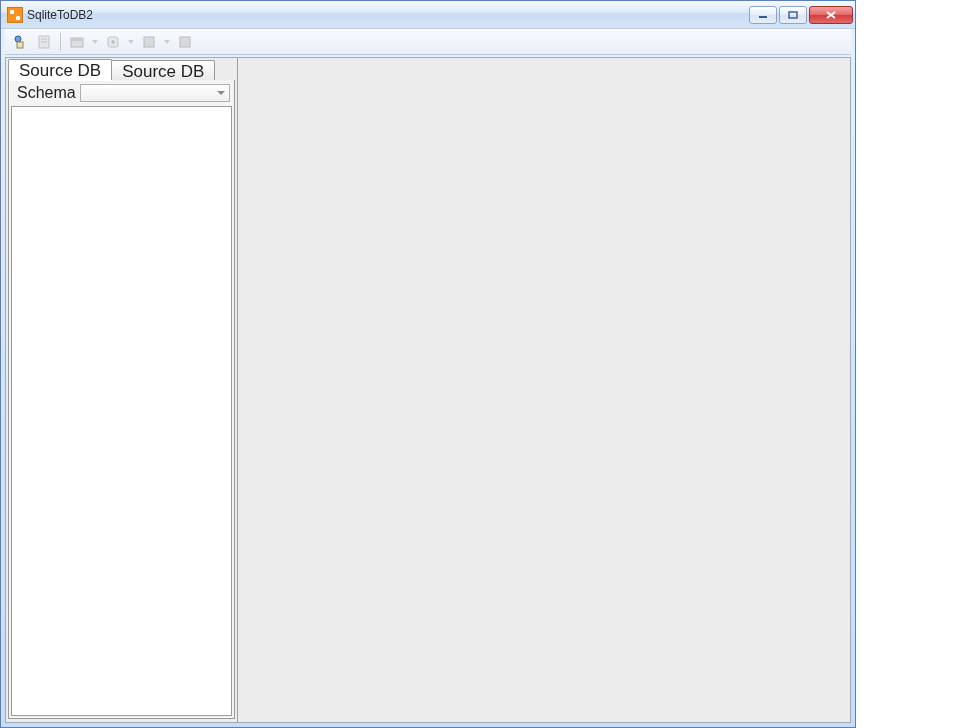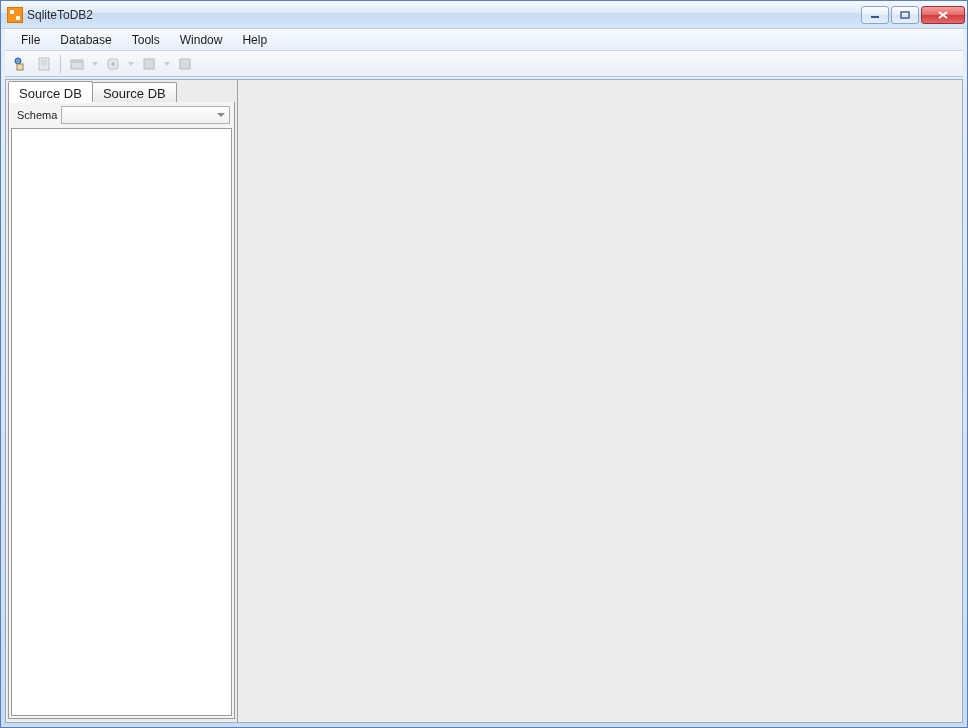--- a/index.html
+++ b/index.html
@@ -1,19 +1,19 @@
 <!DOCTYPE html>
 <html><head>
 <meta charset="utf-8">
 <style>
   * { box-sizing: border-box; margin: 0; padding: 0; }
   html, body { width: 968px; height: 728px; overflow: hidden; font-family: "Segoe UI", Tahoma, sans-serif; font-size: 12px; }
   
   .window {
-    width: 968px; height: 728px;
+    width: 856px; height: 728px;
     background: linear-gradient(to bottom, #e8f0fb 0%, #d5e4f7 50%, #c8dcf4 100%);
     border: 1px solid #5a7fb5;
     display: flex; flex-direction: column;
     position: relative;
   }
   
   
   .titlebar {
     height: 28px;
     background: linear-gradient(to bottom, #f5f9fe 0%, #dce9f9 45%, #c8dcf4 46%, #d5e4f7 100%);
@@ -117,21 +117,21 @@
     background: #ececec;
     position: relative;
     z-index: 2;
   }
   .tab {
     height: 20px;
     padding: 2px 10px 0 10px;
     border: 1px solid #9a9a9a;
     border-bottom: none;
     background: linear-gradient(to bottom, #fff, #eaeaea);
-    font-size: 13px;
+    font-size: 17px;
     color: #222;
     margin-right: -1px;
     cursor: default;
     display: flex; align-items: center;
     border-radius: 2px 2px 0 0;
   }
   .tab.active {
     background: #fff;
     height: 21px;
     position: relative;
@@ -148,21 +148,21 @@
     position: relative;
     top: -1px;
     display: flex; flex-direction: column;
   }
   .schema-row {
     display: flex; align-items: center;
     padding: 4px 4px;
     gap: 4px;
     background: #f4f4f4;
   }
-  .schema-label { font-size: 11px; color: #222; padding-left: 4px; }
+  .schema-label { font-size: 16px; color: #222; padding-left: 4px; }
   .schema-combo {
     flex: 1;
     height: 18px;
     border: 1px solid #b0b0b0;
     background: linear-gradient(to bottom, #fff, #f0f0f0);
     position: relative;
   }
   .schema-combo::after {
     content: "";
     position: absolute; right: 4px; top: 6px;
@@ -204,27 +204,20 @@
       </div>
       <div class="win-btn close">
         <svg width="12" height="8">
           <line x1="2" y1="1" x2="10" y2="7" stroke="#fff" stroke-width="1.8"></line>
           <line x1="10" y1="1" x2="2" y2="7" stroke="#fff" stroke-width="1.8"></line>
         </svg>
       </div>
     </div>
   </div>
 
-  <div class="menubar">
-    <div class="menu-item">File</div>
-    <div class="menu-item">Database</div>
-    <div class="menu-item">Tools</div>
-    <div class="menu-item">Window</div>
-    <div class="menu-item">Help</div>
-  </div>
 
   <div class="toolbar">
     <div class="tb-btn">
       <svg width="16" height="16">
         <circle cx="6" cy="5" r="3" fill="#6aa0e0" stroke="#2a5a9a"></circle>
         <rect x="5" y="8" width="6" height="6" fill="#e8e0c0" stroke="#a08040"></rect>
       </svg>
     </div>
     <div class="tb-btn disabled">
       <svg width="16" height="16">

